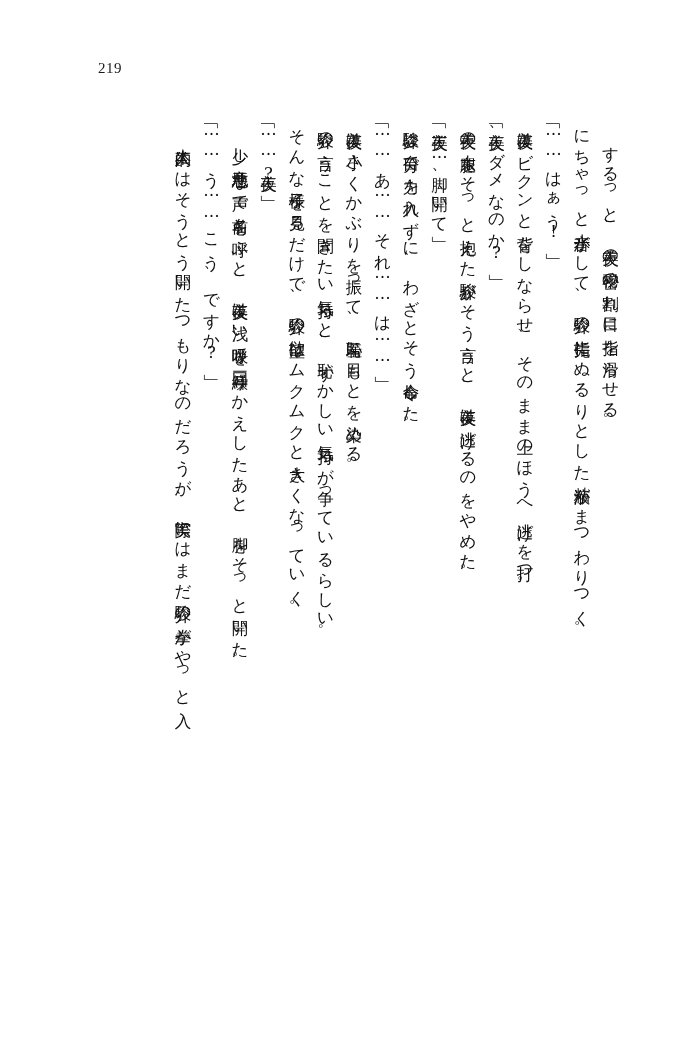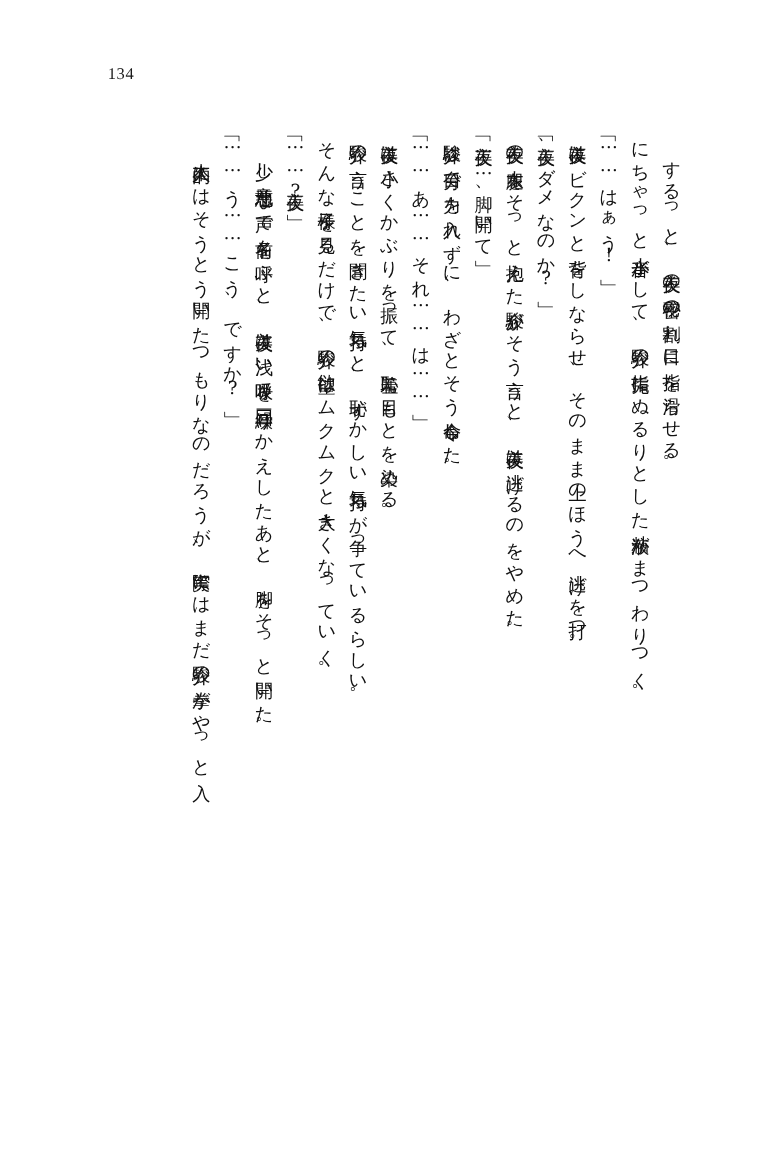--- a/index.html
+++ b/index.html
@@ -51,21 +51,21 @@
   }
   .para.indent {
     text-indent: 17px;
   }
 </style>
 </head>
 <body>
 
 <div class="page">
 
-  <div class="page-number">134</div>
+  <div class="page-number">219</div>
 
   <div class="text-block">
     <p class="para indent">するっと、美夜の秘密の割れ目に指を滑らせる。</p>
     <p class="para">にちゃっと水音がして、駿介の指先にぬるりとした粘液がまつわりつく。</p>
     <p class="para">「……はぁう!」</p>
     <p class="para">美夜はビクンと背をしならせ、そのまま上のほうへ逃げを打つ。</p>
     <p class="para">「美夜、ダメなのか?」</p>
     <p class="para">美夜の太腿をそっと抱えた駿介がそう言うと、美夜は逃げるのをやめた。</p>
     <p class="para">「美夜……脚、開いて」</p>
     <p class="para">駿介は自分で力を入れずに、わざとそう命令した。</p>

